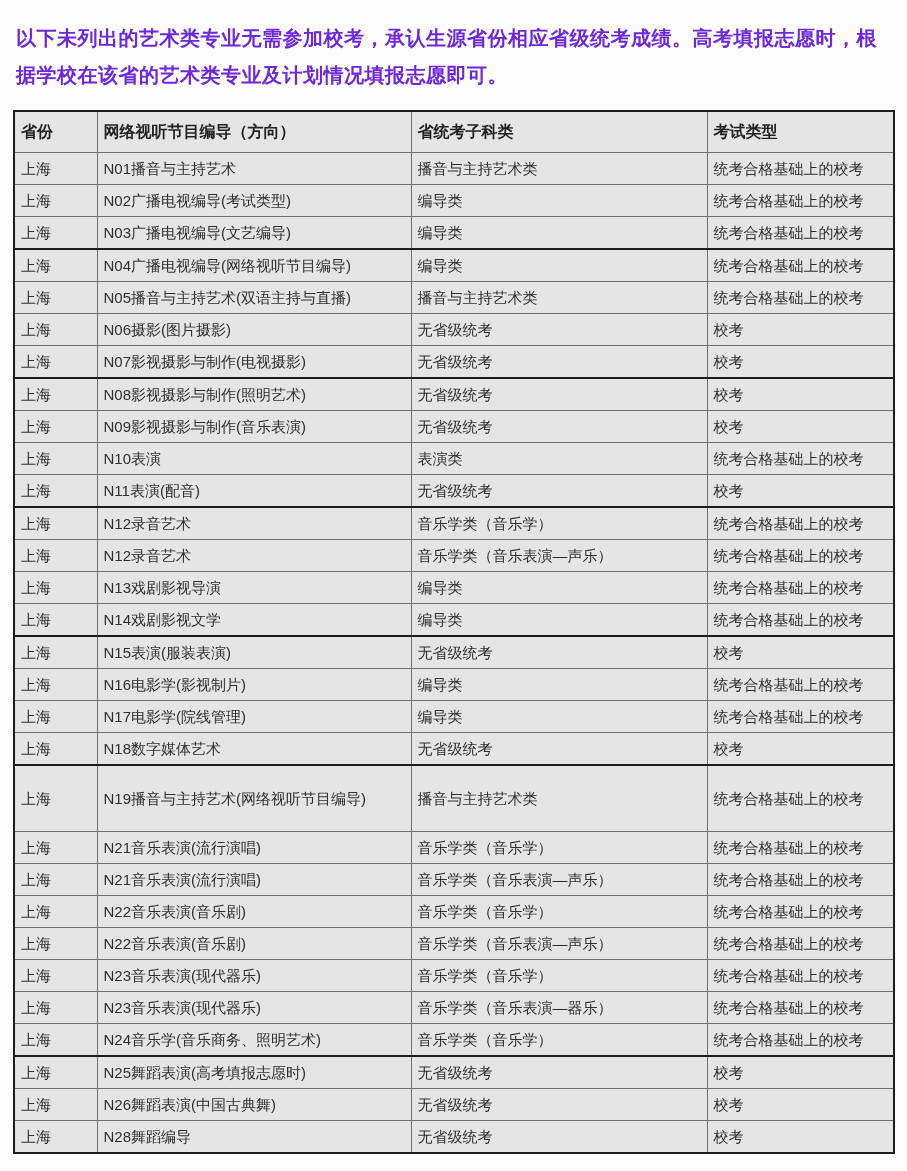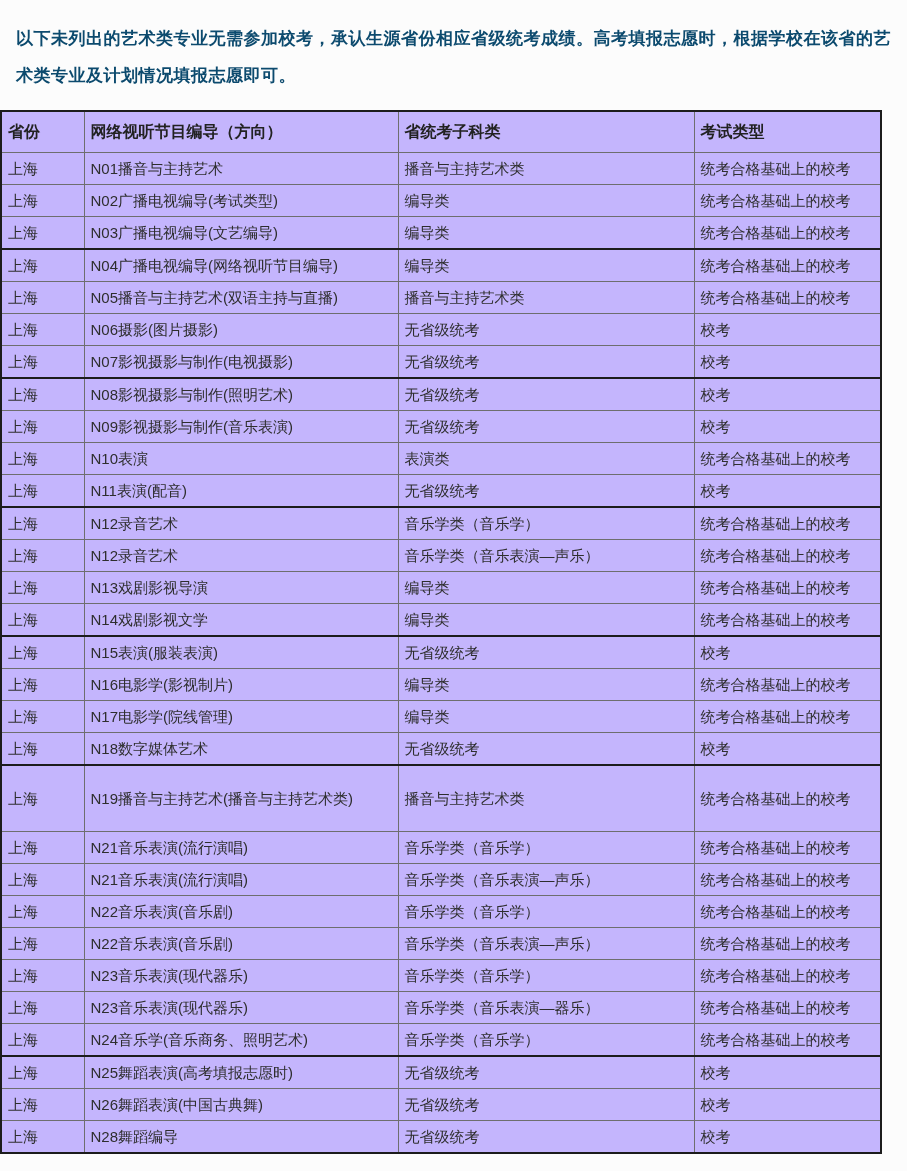--- a/index.html
+++ b/index.html
@@ -11,32 +11,33 @@
   .page {
     width: 907px;
     height: 1171px;
     background: #fcfcfc;
     overflow: hidden;
     box-sizing: border-box;
   }
   .intro {
     margin: 20px 14px 16px 16px;
     width: 878px;
-    color: #0c4a6e;
+    color: #6d28d9;
     font-weight: bold;
-    font-size: 17px;
+    font-size: 20px;
     line-height: 37px;
     letter-spacing: 0.5px;
   }
   table.majors {
     border-collapse: collapse;
     table-layout: fixed;
+    margin-left: 13px;
     width: 880px;
     border: 2px solid #1c1c1c;
-    background: #c4b5fd;
+    background: #e5e5e5;
   }
   col.c-province    { width: 83px; }
   col.c-major       { width: 314px; }
   col.c-subcategory { width: 296px; }
   col.c-examtype    { width: 187px; }
   th, td {
     border: 1px solid #6e6e6e;
     padding: 0 4px 0 6px;
     text-align: left;
     vertical-align: middle;
@@ -191,21 +192,21 @@
           <td>统考合格基础上的校考</td>
         </tr>
         <tr class="thick">
           <td>上海</td>
           <td>N18数字媒体艺术</td>
           <td>无省级统考</td>
           <td>校考</td>
         </tr>
         <tr class="tall">
           <td>上海</td>
-          <td>N19播音与主持艺术(播音与主持艺术类)</td>
+          <td>N19播音与主持艺术(网络视听节目编导)</td>
           <td>播音与主持艺术类</td>
           <td>统考合格基础上的校考</td>
         </tr>
         <tr>
           <td>上海</td>
           <td>N21音乐表演(流行演唱)</td>
           <td>音乐学类（音乐学）</td>
           <td>统考合格基础上的校考</td>
         </tr>
         <tr>

